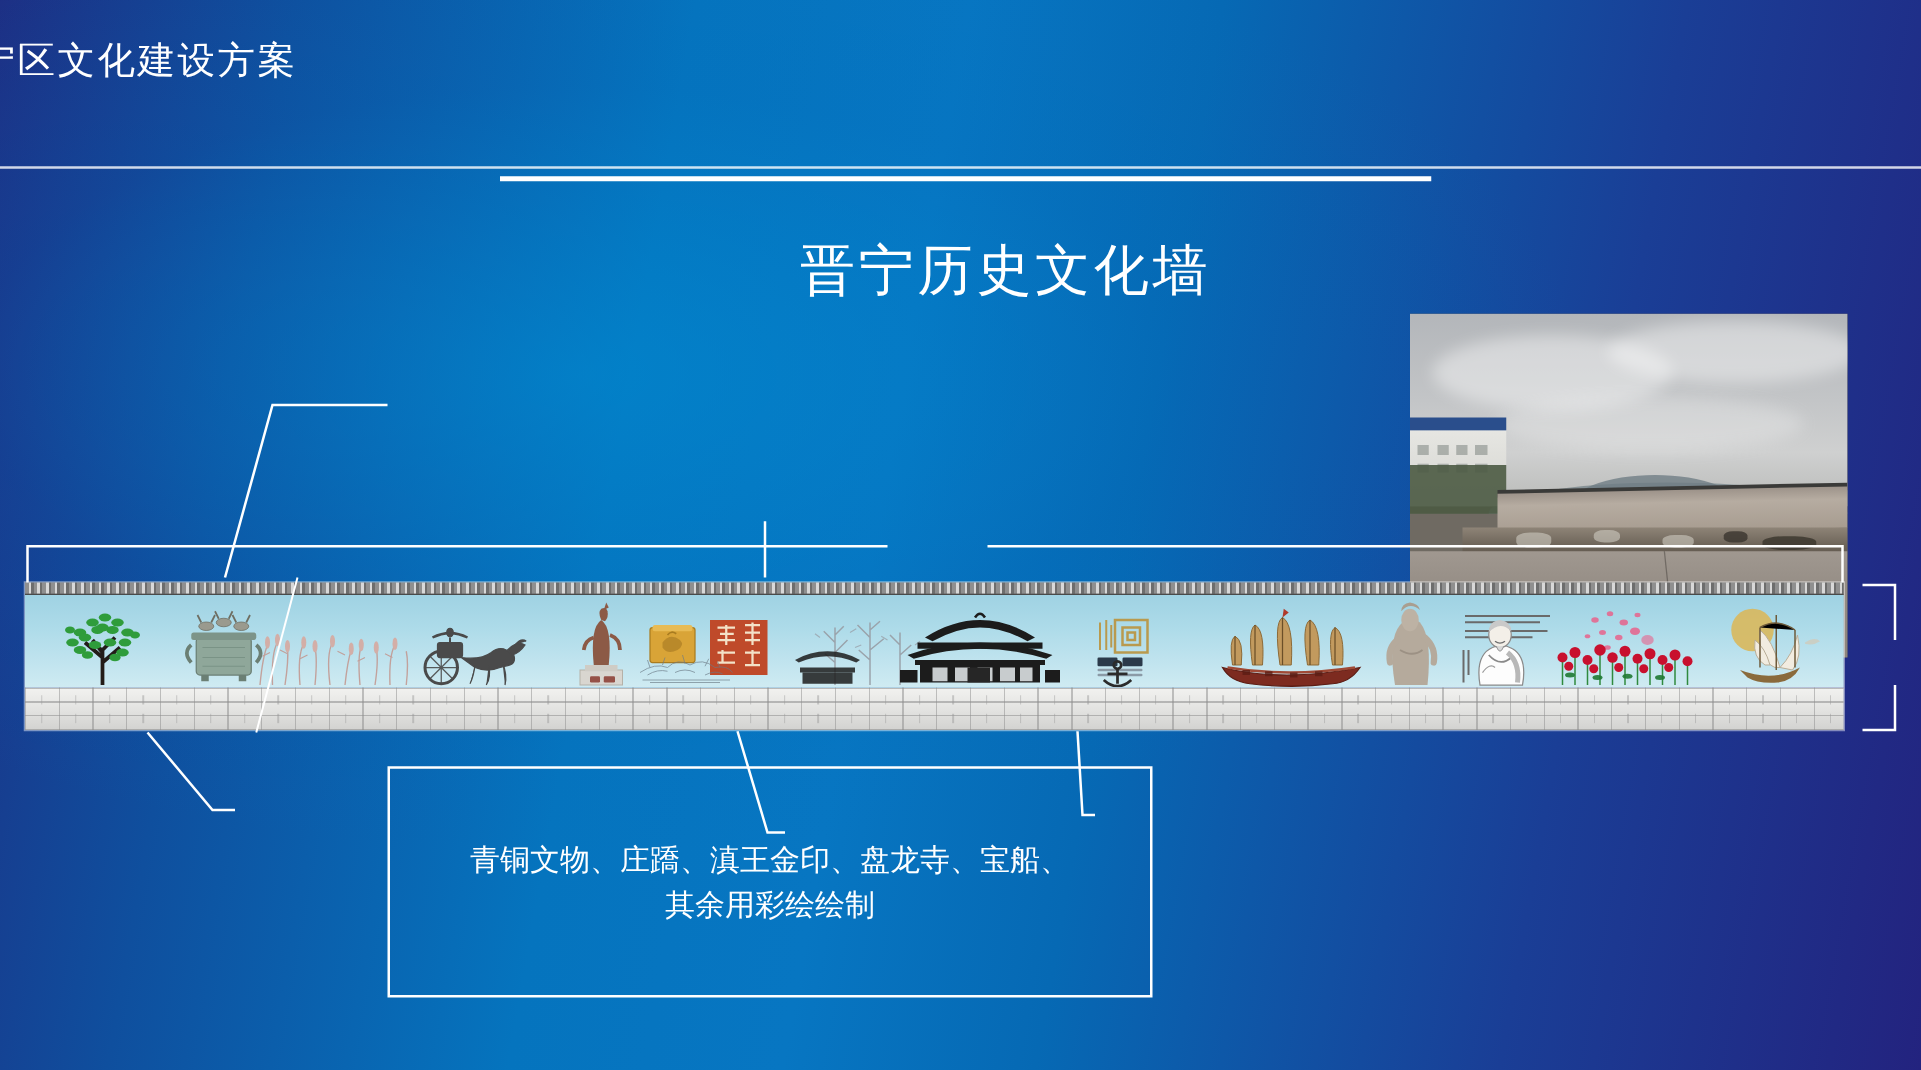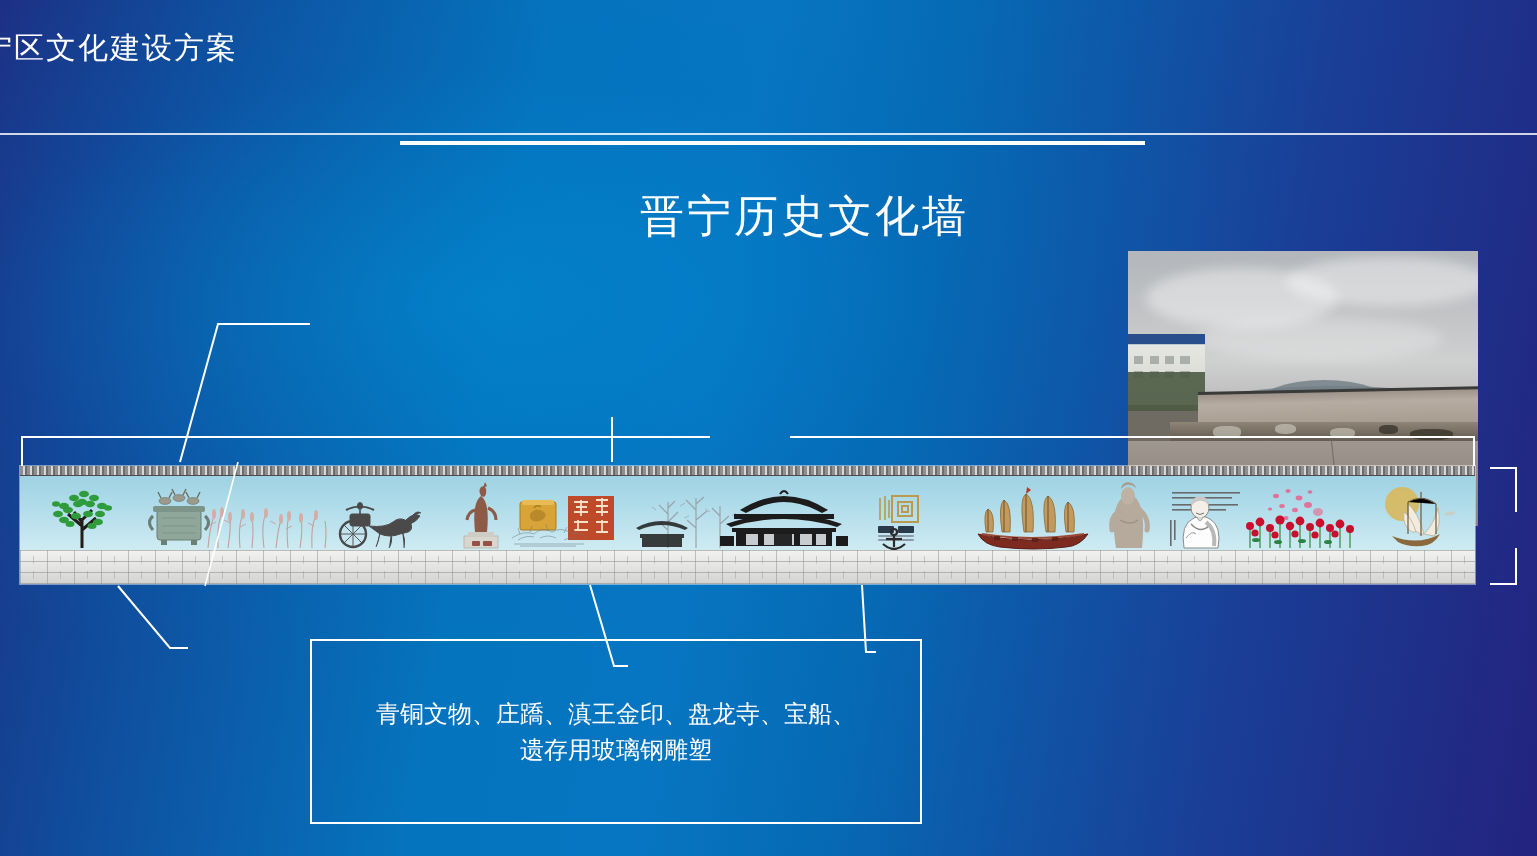--- a/index.html
+++ b/index.html
@@ -91,21 +91,21 @@
   
   .callout{
     position:absolute;
     border:2px solid #ffffff;
     color:#fff;
     text-align:center;
     font-family:"DejaVu Sans","Liberation Sans",sans-serif;
     display:flex;align-items:center;justify-content:center;
     line-height:1.5;
   }
-  #callout-top{ left:310px; top:232px; width:612px; height:185px; font-size:24px; padding:0 14px;margin-top:26px;}
+  #callout-top{ left:310px; top:232px; width:612px; height:185px; font-size:24px; padding:0 14px;}
 
   
   #leaders{position:absolute;left:0;top:0;width:1537px;height:856px;z-index:3;pointer-events:none;}
 
   
   #mural-wrap{
     position:absolute; left:20px; top:466px; width:1455px; height:118px;
     z-index:2;
   }
   #mural-cap{          
@@ -505,21 +505,21 @@
           <path d="M1424 38 q8-5 12-1 q-6 4 -12 2 z" fill="#cfcabc" opacity=".8"></path>
         </g>
       </svg>
     </div>
     <div id="mural-plinth"></div>
   </div>
 
   <div class="callout" id="callout-top">
     <div>
       <div>青铜文物、庄蹻、滇王金印、盘龙寺、宝船、</div>
-      <div>遗存用玻璃钢雕塑</div>
+      <div>其余用彩绘绘制</div>
     </div>
   </div>
 
   <svg id="leaders" viewBox="0 0 1537 856">
     <g stroke="#ffffff" stroke-width="2" fill="none">
 
       <path d="M310 324 L218 324 L180 462"></path>
 
       <path d="M188 648 L170 648 L118 586"></path>
 

